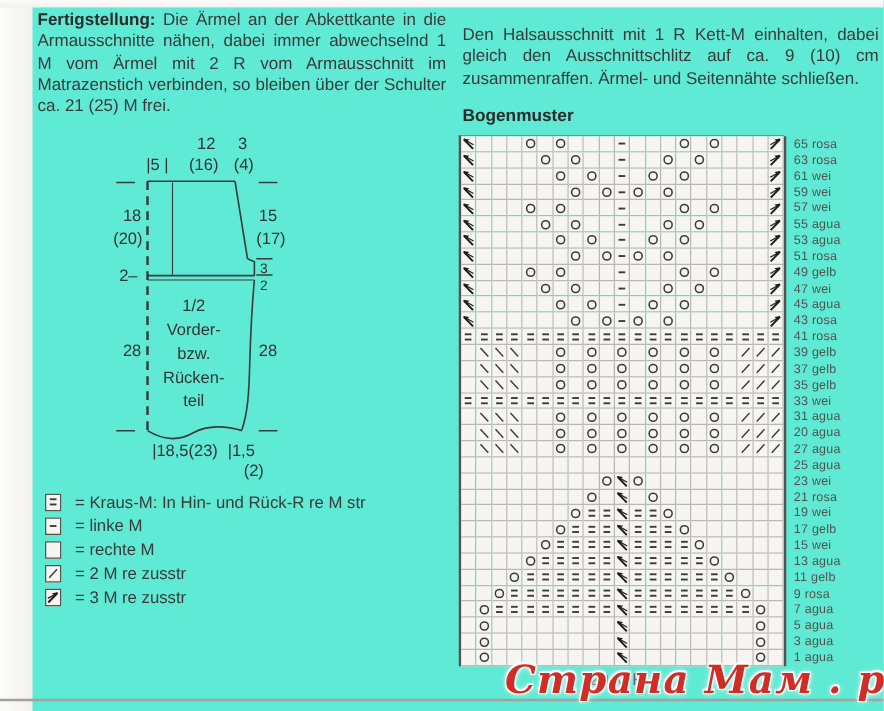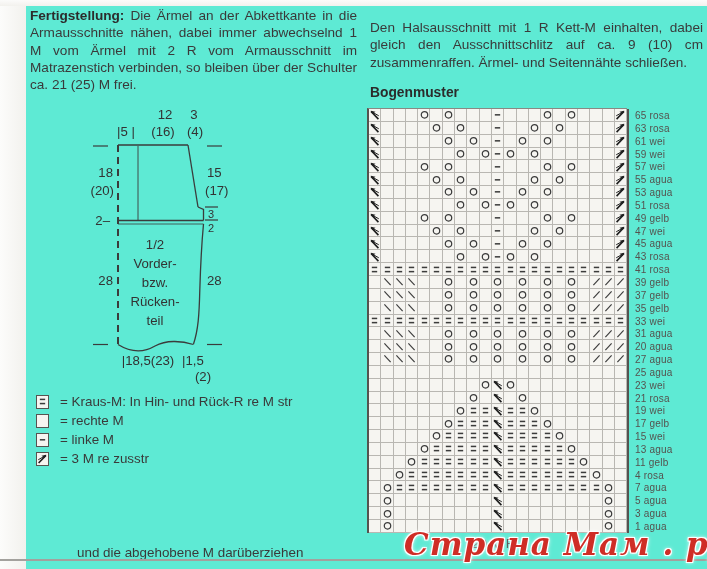--- a/index.html
+++ b/index.html
@@ -2124,21 +2124,21 @@
             <rect x="3" y="7.7" width="6" height="1.7" fill="#3c3c3c"></rect>
           </svg>
         </span>
         <span class="cell">
           <svg viewBox="0 0 12 13">
             <circle cx="6" cy="6.5" r="3.6" fill="none" stroke="#3c3c3c" stroke-width="1.4"></circle>
           </svg>
         </span>
         <span class="cell"></span>
         <span class="cell"></span>
-        <span class="row-label">4 rosa</span>
+        <span class="row-label">9 rosa</span>
       </div>
       <div class="chart-row">
         <span class="cell"></span>
         <span class="cell">
           <svg viewBox="0 0 12 13">
             <circle cx="6" cy="6.5" r="3.6" fill="none" stroke="#3c3c3c" stroke-width="1.4"></circle>
           </svg>
         </span>
         <span class="cell">
           <svg viewBox="0 0 12 13">
@@ -2380,41 +2380,48 @@
       <div class="legend-row">
         <span class="sym">
           <svg viewBox="0 0 12 13">
             <rect x="3" y="3" width="6" height="1.7" fill="#3c3c3c"></rect>
             <rect x="3" y="7.7" width="6" height="1.7" fill="#3c3c3c"></rect>
           </svg>
         </span>
         <span class="legend-text">= Kraus-M: In Hin- und Rück-R re M str</span>
       </div>
       <div class="legend-row">
+        <span class="sym">
+          <svg viewBox="0 0 12 13">
+            <rect x="3" y="5.7" width="6" height="1.7" fill="#3c3c3c"></rect>
+          </svg>
+        </span>
+        <span class="legend-text">= linke M</span>
+      </div>
+      <div class="legend-row">
         <span class="sym"></span>
         <span class="legend-text">= rechte M</span>
       </div>
       <div class="legend-row">
         <span class="sym">
           <svg viewBox="0 0 12 13">
-            <rect x="3" y="5.7" width="6" height="1.7" fill="#3c3c3c"></rect>
-          </svg>
-        </span>
-        <span class="legend-text">= linke M</span>
+            <line x1="2.5" y1="10.3" x2="9.5" y2="2.7" stroke="#3c3c3c" stroke-width="1.3"></line>
+          </svg>
+        </span>
+        <span class="legend-text">= 2 M re zusstr</span>
       </div>
       <div class="legend-row">
         <span class="sym">
           <svg viewBox="0 0 12 13">
             <g stroke="#1f1f1f" fill="none">
               <path d="M1.6 11.3 L9.9 2.7" stroke-width="1.8"></path>
               <path d="M1.2 7.6 L9.6 2.9" stroke-width="1.1"></path>
             </g>
             <path d="M10.3 2.1 L4.9 3 L8.3 5.6 Z" fill="#1f1f1f"></path>
           </svg>
         </span>
         <span class="legend-text">= 3 M re zusstr</span>
       </div>
     </div>
-  <div id="legend-cont">und die abgehobene M darüberziehen</div>
 
   <div id="watermark">Страна Мам . ру</div>
   <div id="bottom-divider"></div>
 </div>
 
 </body></html>

